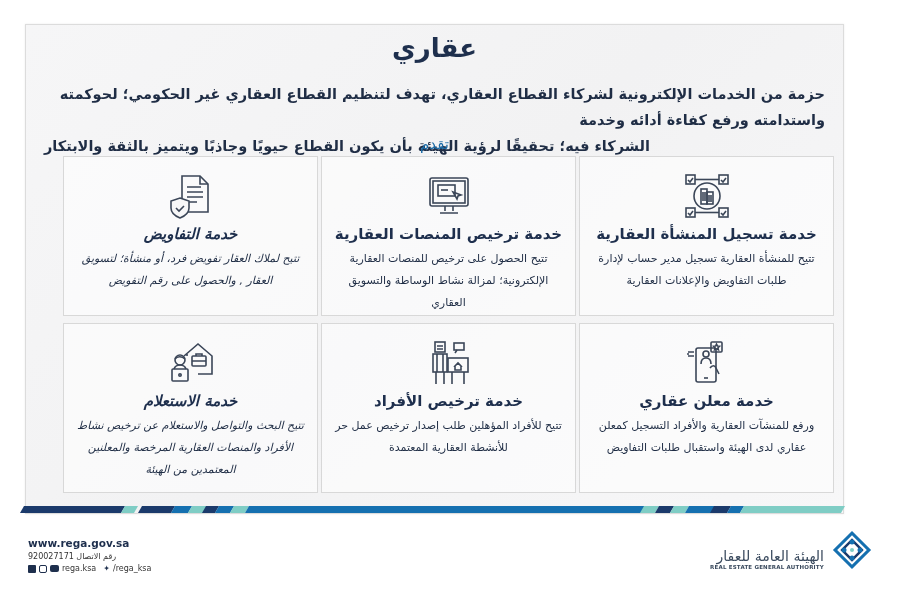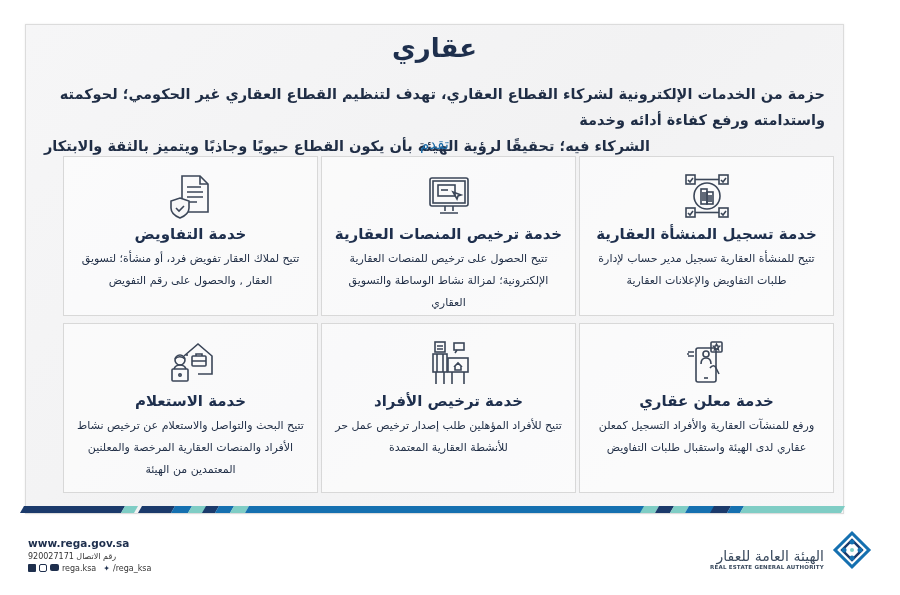--- a/index.html
+++ b/index.html
@@ -31,29 +31,29 @@
     border: 1.5px solid #d8d8d8; direction: rtl; text-align: center;
   }
   .card .icon { width: 46px; height: 46px; margin: 16px auto 4px auto; display: block; }
   .card .title { font-size: 15px; font-weight: bold; color: #1e2f4d; margin-top: 4px; line-height: 22px; }
   .card .desc { font-size: 11px; color: #1f2d45; line-height: 22px; margin-top: 3px; padding: 0 10px; }
 
   .c-r1 { top: 131px; height: 160px; }
   .c-r2 { top: 298px; height: 170px; }
   .col-r { left: 553px; }
   .col-m { left: 295px; }
-  .col-l { left: 37px; }
+  .col-l { left: 37px; font-style: italic; }
 
   .stripe { position: absolute; left: 0; right: 0; bottom: 0; height: 7px; display: flex; }
   .stripe span { height: 100%; display: block; transform: skewX(-30deg); }
 
   .footer-left { position: absolute; left: 28px; top: 537px; }
   .footer-left .url { font-size: 10.5px; font-weight: bold; color: #1e2f4d; }
   .footer-left .phone { font-size: 8px; color: #333; margin-top: 3px; direction: ltr; }
-  .footer-left .social { font-size: 8px; color: #333; margin-top: 3px; display: flex; gap: 3px; align-items: flex-start; }
+  .footer-left .social { font-size: 8px; color: #333; margin-top: 3px; display: flex; gap: 3px; align-items: center; }
   .sq { display: inline-block; width: 8px; height: 8px; background: #1e2f4d; border-radius: 1px; }
   .sq.ring { background: none; border: 1.2px solid #1e2f4d; border-radius: 2px; }
 
   .footer-right { position: absolute; right: 28px; top: 530px; display: flex; align-items: flex-end; gap: 8px; }
   .logo-text { text-align: left; }
   .logo-text .ar { font-size: 14px; color: #3a4a5e; direction: rtl; text-align: right; }
   .logo-text .en { font-size: 5.5px; font-weight: bold; color: #3a4a5e; letter-spacing: 0.2px; }
 </style>
 </head>
 <body>

